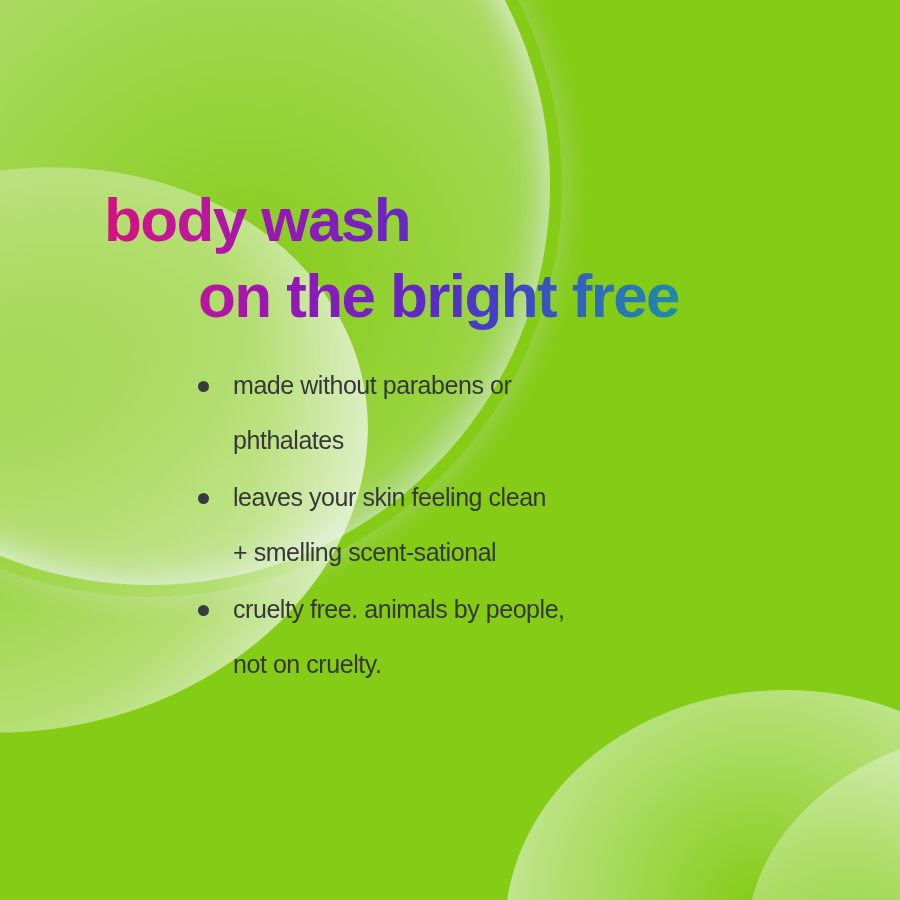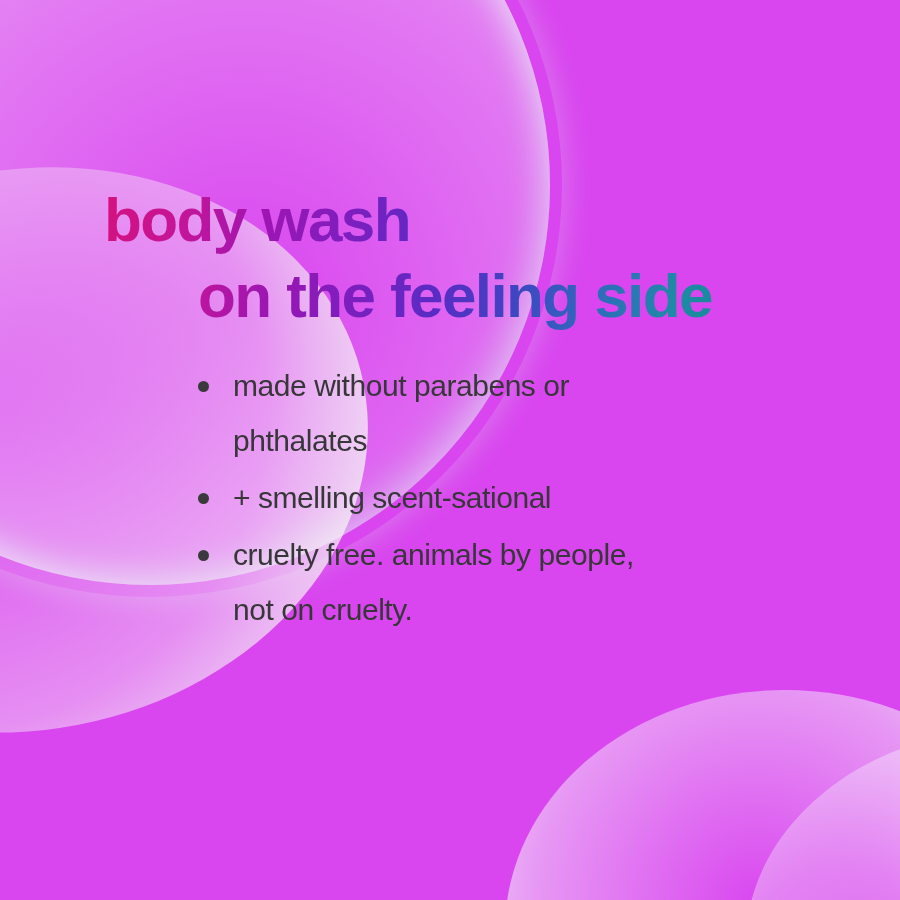--- a/index.html
+++ b/index.html
@@ -7,21 +7,21 @@
     margin: 0;
     padding: 0;
     background: #ffffff;
   }
 
   #canvas {
     position: relative;
     width: 900px;
     height: 900px;
     overflow: hidden;
-    background: #d946ef;
+    background: #84cc16;
     font-family: "Liberation Sans", sans-serif;
     -webkit-font-smoothing: antialiased;
   }
 
   
   .art-layer {
     position: absolute;
     inset: 0;
     pointer-events: none;
   }
@@ -293,21 +293,21 @@
     left: 196px;
     top: 358px;
     width: 640px;
   }
 
   .bullet-item {
     position: relative;
     padding-left: 37px;
     margin-bottom: 2px;
     color: #373739;
-    font-size: 30px;
+    font-size: 25px;
     line-height: 55px;
     font-weight: 400;
     letter-spacing: -0.45px;
   }
 
   .bullet-dot {
     position: absolute;
     left: 2px;
     top: 23px;
     width: 11px;
@@ -335,33 +335,34 @@
     <div class="bubble-br-rim"></div>
 
     <div class="bubble-br2"></div>
     <div class="bubble-br2-rim"></div>
   </div>
 
   <div class="content">
 
     <div class="headline">
       <div class="headline-line headline-line-1">body wash</div>
-      <div class="headline-line headline-line-2">on the feeling side</div>
+      <div class="headline-line headline-line-2">on the bright free</div>
     </div>
 
     <ul class="bullets" style="list-style:none;margin:0;padding:0;">
 
       <li class="bullet-item">
         <span class="bullet-dot"></span>
         <span class="bullet-line">made without parabens or</span>
         <span class="bullet-line">phthalates</span>
       </li>
 
       <li class="bullet-item">
         <span class="bullet-dot"></span>
+        <span class="bullet-line">leaves your skin feeling clean</span>
         <span class="bullet-line">+ smelling scent-sational</span>
       </li>
 
       <li class="bullet-item">
         <span class="bullet-dot"></span>
         <span class="bullet-line">cruelty free. animals by people,</span>
         <span class="bullet-line">not on cruelty.</span>
       </li>
 
     </ul>

